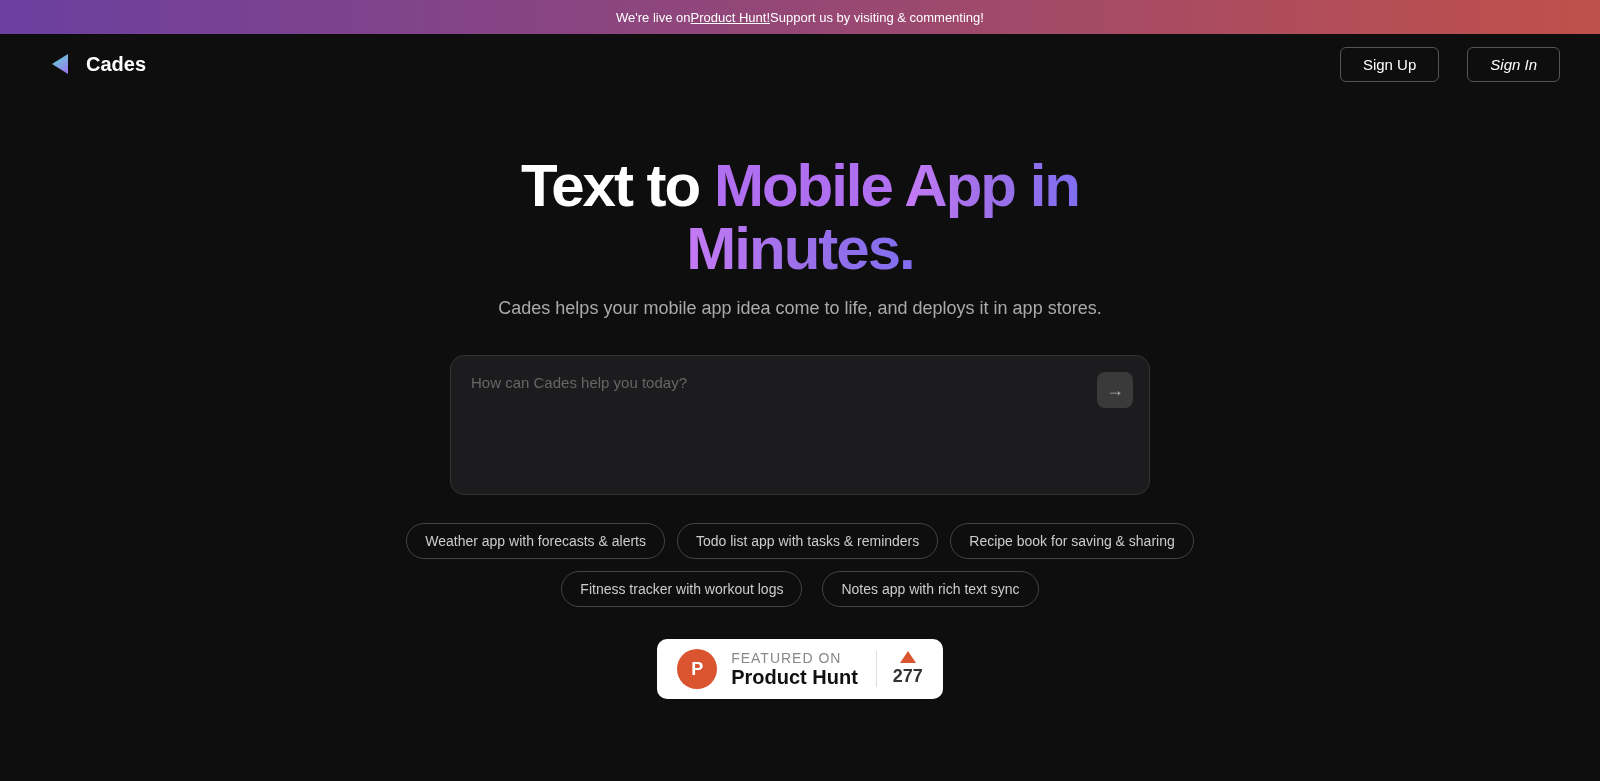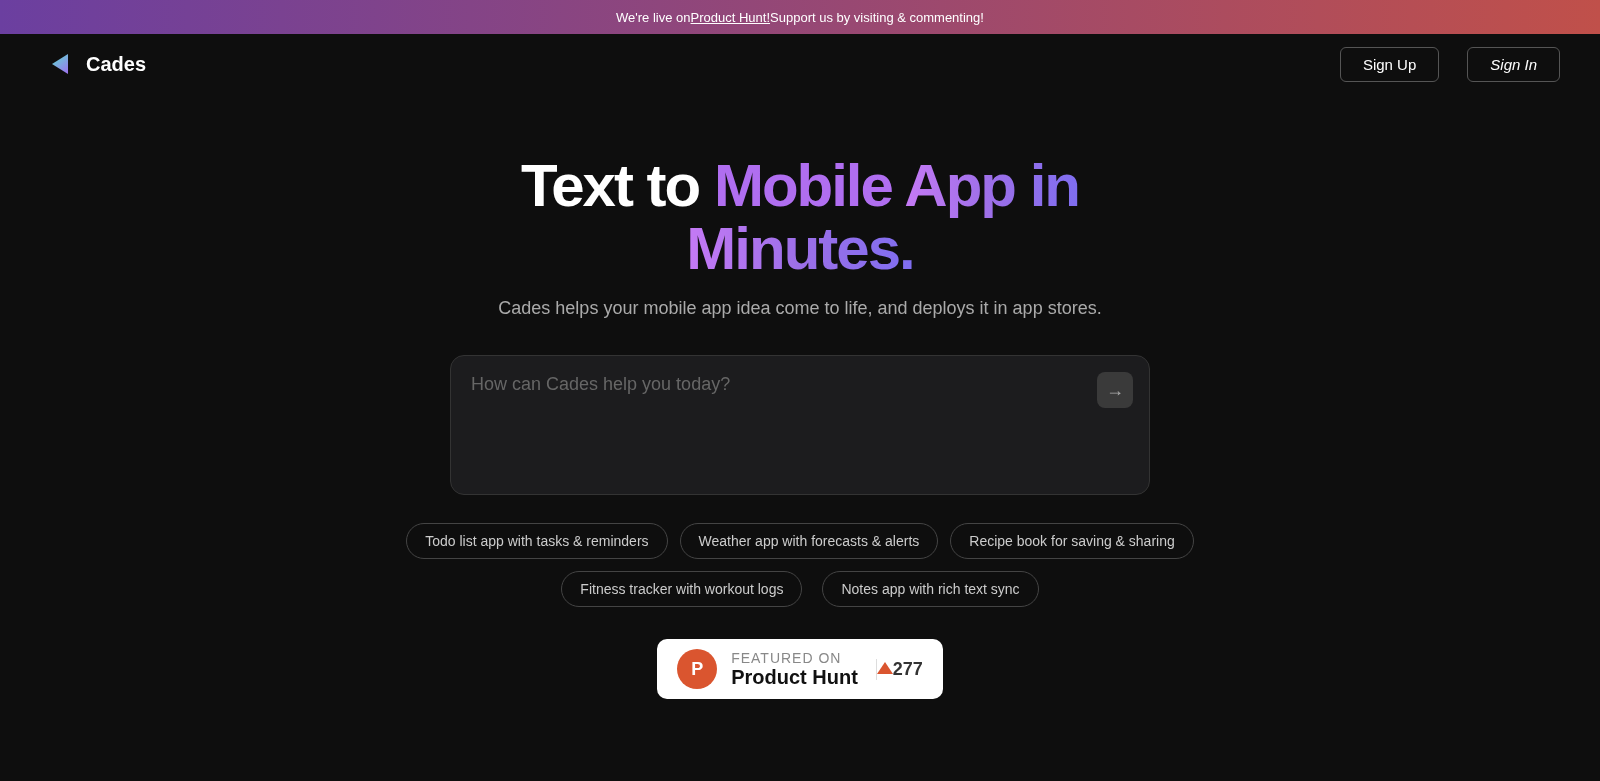--- a/index.html
+++ b/index.html
@@ -122,21 +122,21 @@
       display: flex;
       flex-direction: column;
       position: relative;
       min-height: 140px;
     }
     .input-container textarea {
       background: transparent;
       border: none;
       outline: none;
       color: #ef4444;
-      font-size: 18px;
+      font-size: 15px;
       resize: none;
       width: 100%;
       height: 90px;
       font-family: inherit;
     }
     .input-container textarea::placeholder {
       color: #666;
     }
     .input-submit {
       position: absolute;
@@ -219,23 +219,24 @@
       letter-spacing: 1px;
     }
     .ph-title {
       font-size: 20px;
       font-weight: 800;
       color: #111;
       line-height: 1.1;
     }
     .ph-votes {
       display: flex;
-      flex-direction: row;
+      flex-direction: column;
       align-items: center;
       border-left: 1px solid #ddd;
+      padding-left: 16px;
       margin-left: 4px;
     }
     .ph-triangle {
       width: 0;
       height: 0;
       border-left: 8px solid transparent;
       border-right: 8px solid transparent;
       border-bottom: 12px solid #da552f;
       margin-bottom: 3px;
     }
@@ -284,24 +285,24 @@
 
   <div class="input-container">
     <textarea placeholder="How can Cades help you today?" style=""></textarea>
     <button class="input-submit">
       <span>→</span>
     </button>
   </div>
 
   <div class="chips-row">
     <button class="chip">
+      <span>Weather app with forecasts &amp; alerts</span>
+    </button>
+    <button class="chip">
       <span>Todo list app with tasks &amp; reminders</span>
-    </button>
-    <button class="chip">
-      <span>Weather app with forecasts &amp; alerts</span>
     </button>
     <button class="chip">
       <span>Recipe book for saving &amp; sharing</span>
     </button>
   </div>
 
   <div class="chips-row-2">
     <button class="chip">
       <span>Fitness tracker with workout logs</span>
     </button>

